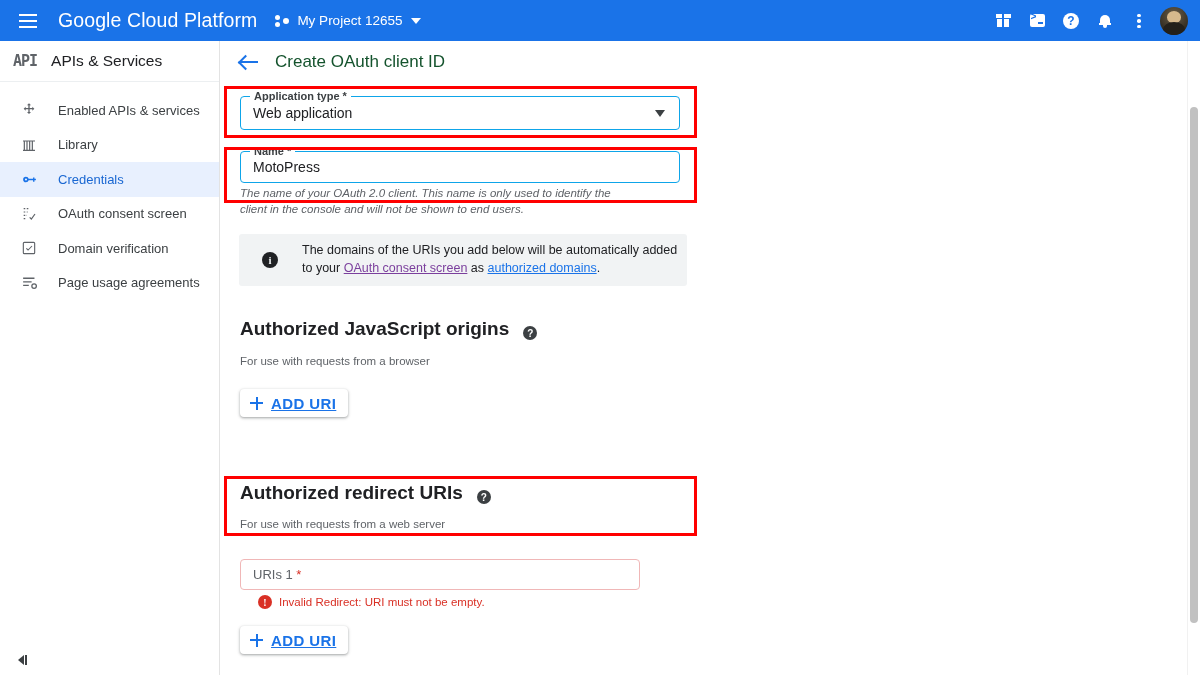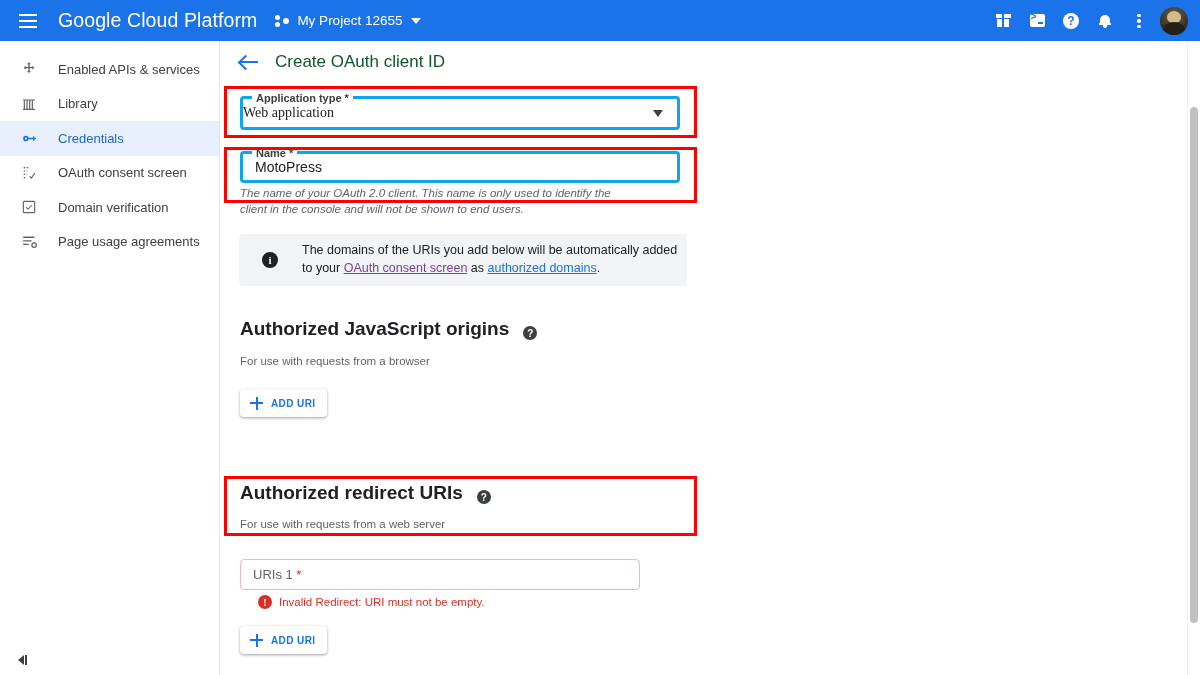--- a/index.html
+++ b/index.html
@@ -135,21 +135,21 @@
     cursor: pointer; }
   #back-arrow:before { content:""; position:absolute; left:2px; top:10px;
     width: 18px; height: 2px; background:#1a73e8; }
   #back-arrow:after { content:""; position:absolute; left:2px; top:6.5px;
     width: 9px; height: 9px; border-left:2px solid #1a73e8; border-bottom:2px solid #1a73e8;
     transform: rotate(45deg); }
   #page-title { margin-left: 15px; font-size: 17px; color: #14532d; }
 
   .mf-field { position: relative; }
   .outline {
-    border: 3px solid #0ea5e9; border-radius: 4px; background: #fff;
+    border: 1px solid #0ea5e9; border-radius: 4px; background: #fff;
     position: relative;
   }
   .fl-label {
     position: absolute; left: 9px; top: -7px; background: #fff; padding: 0 4px;
     font-size: 11px; color: #3c4043; font-weight: 700; white-space: nowrap;
   }
   .field-val { font-size: 14px; color: #202124; }
   .dd-caret { position:absolute; right: 14px; top: 50%; margin-top:-3px;
     width:0;height:0;border-left:5.5px solid transparent;
     border-right:5.5px solid transparent;border-top:7px solid #3c4043; }
@@ -177,21 +177,21 @@
 
   .add-uri {
     display: inline-flex; align-items: center; gap: 8px;
     height: 28px; padding: 0 12px 0 10px; background: #fff;
     border-radius: 4px; cursor: pointer;
     box-shadow: 0 1px 2px 0 rgba(60,64,67,.3), 0 1px 3px 1px rgba(60,64,67,.15);
   }
   .add-uri .plus { position: relative; width: 13px; height: 13px; flex:0 0 auto; }
   .add-uri .plus:before{content:"";position:absolute;left:0;top:5.5px;width:13px;height:2px;background:#1a73e8;}
   .add-uri .plus:after{content:"";position:absolute;left:5.5px;top:0;width:2px;height:13px;background:#1a73e8;}
-  .add-uri span.lbl { font-size: 10px; font-weight: 700; color: #1a73e8; letter-spacing: .4px; }
+  .add-uri span.lbl { font-size: 15px; font-weight: 700; color: #1a73e8; letter-spacing: .4px; text-decoration: underline; }
 
   #uri-field {
     position: absolute; left: 240px; top: 559px; width: 400px; height: 31px;
     border: 1px solid #f0b7b7; border-radius: 4px; display:flex; align-items:center;
     background:#fff; cursor: text;
   }
   #uri-ph { margin-left: 12px; font-size: 13px; color: #5f6368; }
   #uri-ph .star { color: #d93025; }
   #uri-error { position: absolute; left: 258px; top: 595px; display:flex;
     align-items:center; gap: 7px; }
@@ -253,20 +253,24 @@
           <b></b>
           <b></b>
           <b></b>
         </div>
       </div>
     <div id="avatar"></div>
   </div>
 </div>
 
 <div id="sidebar">
+  <div id="side-head">
+    <div class="api-logo">API</div>
+    <div class="side-title">APIs &amp; Services</div>
+  </div>
 
   <div class="side-list">
 
     <div class="side-item">
       <div class="si-icon">
         <svg width="16" height="16" viewBox="0 0 24 24" fill="currentColor">
           <path d="M12 2l3 3h-2v4h4V7l3 3-3 3v-2h-4v4h2l-3 3-3-3h2v-4H7v2l-3-3 3-3v2h4V5H9l3-3z"></path>
         </svg>
       </div>
       <div class="si-label">Enabled APIs &amp; services</div>
@@ -330,21 +334,21 @@
 <div id="main">
   <div id="page-head">
     <div id="back-arrow"></div>
     <div id="page-title">Create OAuth client ID</div>
   </div>
 </div>
 
 <div class="mf-field" style="position:absolute;left:240px;top:96px;width:440px;height:34px;">
   <div class="outline" style="width:440px;height:34px;display:flex;align-items:center;">
     <span class="fl-label">Application type *</span>
-    <span class="field-val" style="font-family:Liberation Serif, serif;">Web application</span>
+    <span class="field-val" style="margin-left:12px;">Web application</span>
     <span class="dd-caret"></span>
   </div>
 </div>
 
 <div class="mf-field" style="position:absolute;left:240px;top:151px;width:440px;height:32px;">
   <div class="outline" style="width:440px;height:32px;display:flex;align-items:center;">
     <span class="fl-label">Name *</span>
     <span class="field-val" style="margin-left:12px;">MotoPress</span>
   </div>
 </div>

